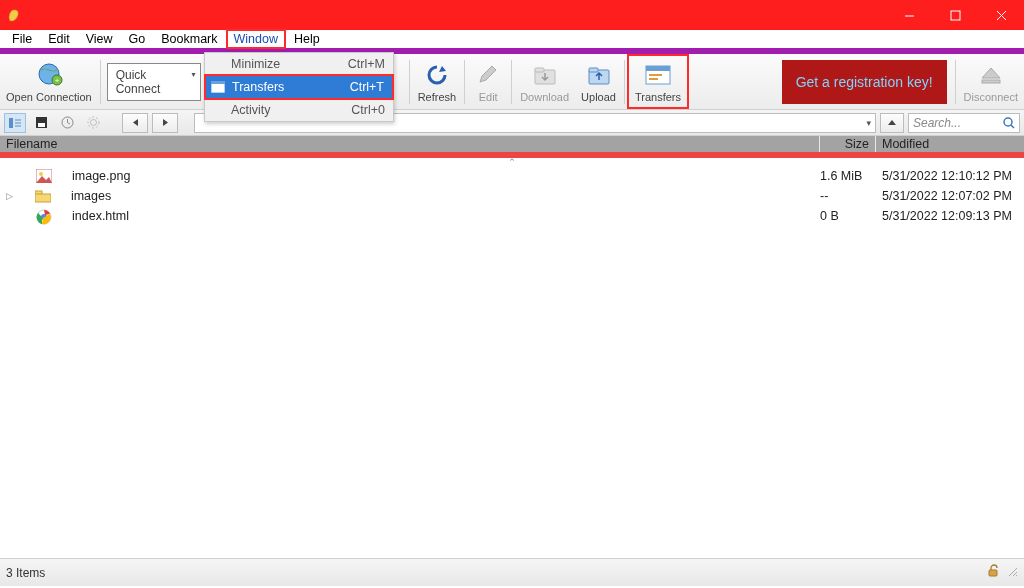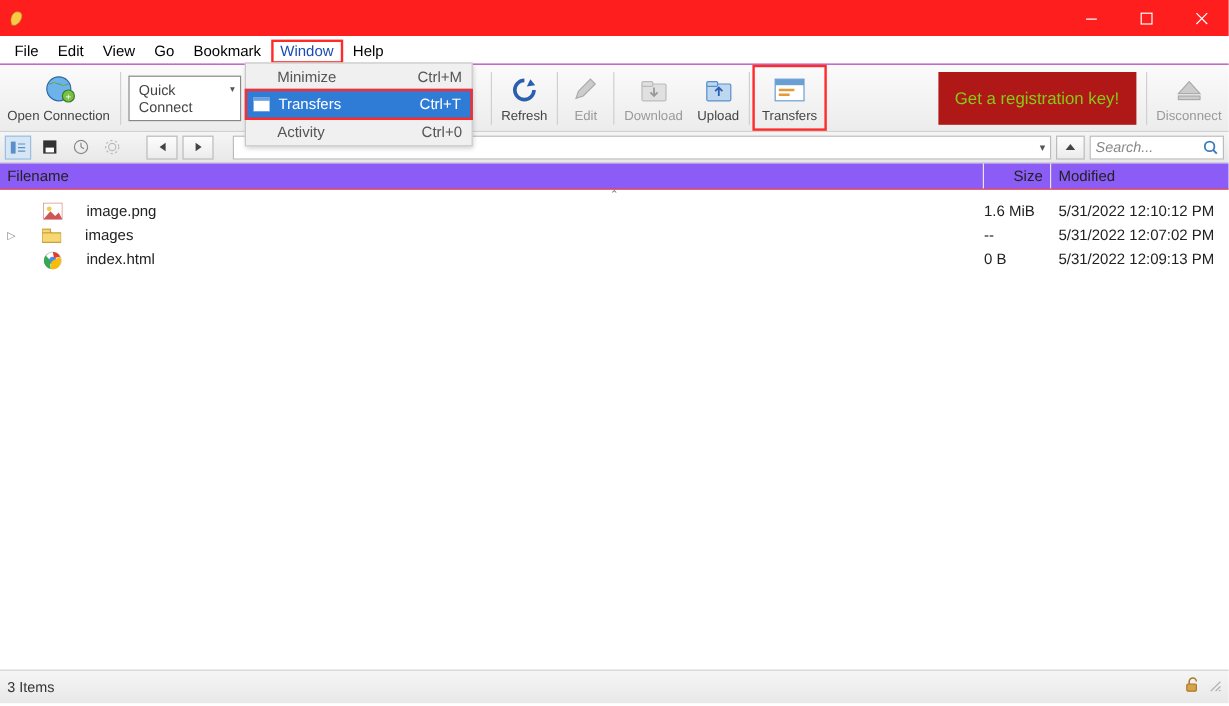--- a/index.html
+++ b/index.html
@@ -4,52 +4,52 @@
 <style>
 * { box-sizing: border-box; margin: 0; padding: 0; font-family: "Segoe UI", Tahoma, sans-serif; }
 html, body { width: 1024px; height: 588px; overflow: hidden; background: #fff; }
 
 .titlebar { height: 30px; background: #ff1e1e; display: flex; align-items: center; justify-content: space-between; padding-left: 6px; }
 .titlebar .app-icon { width: 16px; height: 16px; }
 .win-controls { display: flex; height: 100%; }
 .win-btn { width: 46px; display: flex; align-items: center; justify-content: center; color: #fff; }
 .win-btn svg { stroke: #fff; stroke-width: 1; fill: none; }
 
-.menubar { height: 24px; background: #fff; display: flex; align-items: flex-end; padding: 0 4px; border-bottom: 1px solid #a21caf; font-size: 12.5px; position: relative; }
+.menubar { height: 24px; background: #fff; display: flex; align-items: center; padding: 0 4px; border-bottom: 6px solid #a21caf; font-size: 12.5px; position: relative; }
 .menu-item { padding: 3px 8px; cursor: default; }
 .menu-item.active { border: 2px solid #ff2a2a; padding: 1px 6px; color: #1a4db3; }
 
 .dropdown { position: absolute; top: 22px; left: 204px; width: 190px; background: #f0f0f0; border: 1px solid #c8c8c8; box-shadow: 1px 2px 4px rgba(0,0,0,.2); z-index: 50; font-size: 12.5px; }
 .dd-row { display: flex; align-items: center; padding: 4px 8px 4px 26px; position: relative; color: #555; }
 .dd-row.selected { background: #2f7cd6; color: #fff; border: 2px solid #ff2a2a; margin: -1px; }
 .dd-shortcut { margin-left: auto; }
 .dd-row .dd-icon { position: absolute; left: 5px; width: 14px; height: 12px; }
 
 .toolbar { height: 56px; background: linear-gradient(#fbfbfb,#ececec); display: flex; align-items: center; font-size: 11px; color: #444; border-bottom: 1px solid #d0d0d0; position: relative; }
 .tool-btn { display: flex; flex-direction: column; align-items: center; justify-content: center; height: 100%; padding: 0 6px; gap: 2px; }
 .tool-btn.disabled { color: #9a9a9a; }
 .tool-btn.highlighted { border: 2px solid #ff2a2a; }
 .tool-sep { width: 1px; height: 44px; background: #d0d0d0; margin: 0 2px; }
 .quick-connect { border: 1px solid #888; background: #fff; padding: 4px 8px; font-size: 12px; margin-left: 4px; width: 94px; display:flex; align-items:center; position:relative;}
 .quick-connect::after{content:"▾"; font-size:8px; position:absolute; right:4px; top:6px; color:#555;}
-.reg-key { background: #b01818; color: #84cc16; font-size: 14px; padding: 10px 14px; margin: 0 6px; height: 44px; display:flex; align-items:center; }
+.reg-key { background: #b01818; color: #7dd3fc; font-size: 14px; padding: 10px 14px; margin: 0 6px; height: 44px; display:flex; align-items:center; }
 .tool-icon { width: 30px; height: 28px; display:flex; align-items:center; justify-content:center; }
 
 .navbar { height: 26px; background: linear-gradient(#f5f5f5,#e8e8e8); display: flex; align-items: center; padding: 0 4px; gap: 4px; border-bottom: 1px solid #d0d0d0; font-size: 12px; }
 .nav-icon-btn { width: 22px; height: 20px; display:flex; align-items:center; justify-content:center; border:1px solid transparent; }
 .nav-icon-btn.first { background:#d7e6f5; border:1px solid #9cc0e3;}
 .nav-arrow-btn { width: 26px; height: 20px; background: linear-gradient(#fdfdfd,#ececec); border:1px solid #bcbcbc; display:flex; align-items:center; justify-content:center;}
 .path-combo { flex: 1; height: 20px; border:1px solid #bcbcbc; background:#fff; display:flex; align-items:center; padding:0 18px 0 6px; color:#555; position:relative; overflow:hidden;}
 .path-combo::after{content:"▾"; position:absolute; right:4px; font-size:9px; color:#555;}
 .up-btn { width: 24px; height: 20px; background: linear-gradient(#fdfdfd,#ececec); border:1px solid #bcbcbc; display:flex; align-items:center; justify-content:center;}
 .search-box { width: 112px; height: 20px; border:1px solid #bcbcbc; background:#fff; display:flex; align-items:center; padding:0 4px; color:#888; font-style: italic; position:relative;}
 .search-box .mag { position:absolute; right:3px; top:2px; }
 
 .content { height: 422px; overflow: hidden; font-size: 12.5px; color: #222; }
-.headers { display: flex; height: 22px; border-bottom: 1px solid #ef4444; align-items:center; background:#8b5cf6; }
+.headers { display: flex; height: 22px; border-bottom: 6px solid #ef4444; align-items:center; background:#a3a3a3; }
 .col-name { width: 820px; padding-left: 6px; border-right:1px solid #e6e6e6; height:100%; display:flex; align-items:center;}
 .col-size { width: 56px; text-align:right; padding-right:6px; border-right:1px solid #e6e6e6; height:100%; display:flex; align-items:center; justify-content:flex-end;}
 .col-mod  { flex:1; padding-left:6px; height:100%; display:flex; align-items:center;}
 .ruler { height: 8px; display:flex; justify-content:center; align-items:center; color:#888; font-size:9px;}
 .file-row { display:flex; height: 20px; align-items:center; }
 .file-row .fname { width: 820px; padding-left: 6px; display:flex; align-items:center; gap:20px;}
 .file-row .fsize { width: 56px; text-align:left; padding-right:6px;}
 .file-row .fmod { flex:1; padding-left:6px;}
 .collapse-caret { color:#888; font-size:9px; margin-right:2px;}
 .file-icon { width:16px; height:14px; display:inline-block; }

